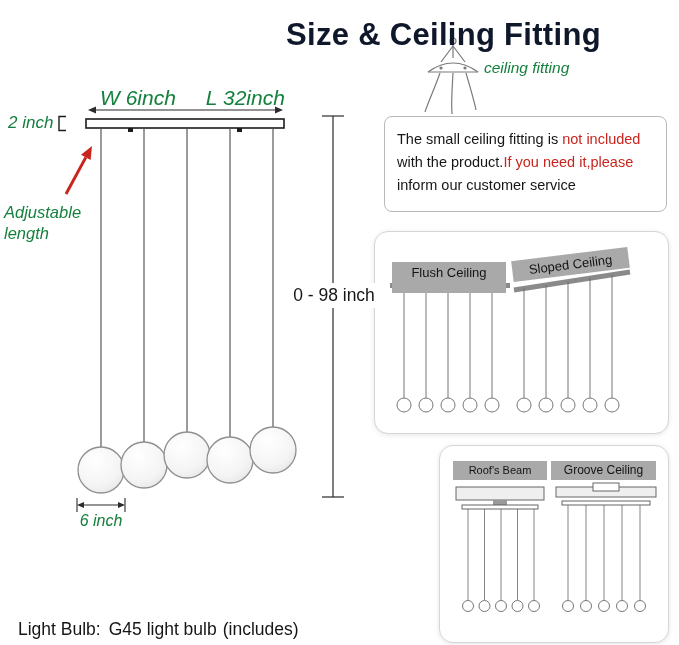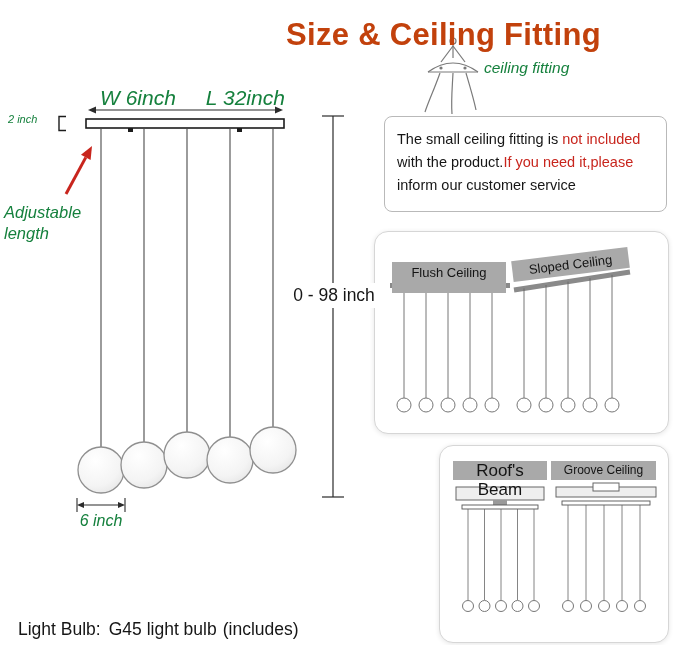--- a/index.html
+++ b/index.html
@@ -1,21 +1,21 @@
 <!DOCTYPE html>
 <html><head>
 <meta charset="utf-8">
 <style>
   html,body{margin:0;padding:0;background:#fff;}
   .canvas{position:relative;width:679px;height:645px;background:#fff;overflow:hidden;
           font-family:"Liberation Sans",sans-serif;color:#161616;}
   .txt{position:absolute;z-index:3;color:#15803d;font-style:italic;}
   .red{color:#c8251d;}
   .title{position:absolute;left:286px;top:-4px;font-size:31px;font-weight:700;
-         letter-spacing:.3px;white-space:nowrap;z-index:3;color:#c2410c;}
+         letter-spacing:.3px;white-space:nowrap;z-index:3;color:#0f172a;}
   .card{position:absolute;background:#fff;border:1px solid #d6d6d6;border-radius:14px;
         box-shadow:0 1px 5px rgba(0,0,0,.10);z-index:1;}
   .gray-label{position:absolute;background:#a9a9a9;color:#141414;text-align:center;
               z-index:3;font-size:13px;}
   svg.layer{position:absolute;left:0;top:0;z-index:2;pointer-events:none;}
   .dim{font-size:21px;}
   .note-box{position:absolute;left:384px;top:116px;width:283px;height:96px;
             box-sizing:border-box;border:1px solid #b9b9b9;border-radius:8px;
             padding:11px 12px;font-size:14.5px;line-height:1.6;z-index:3;}
   .height-label{position:absolute;left:281px;top:283px;width:106px;text-align:center;
@@ -179,21 +179,21 @@
       </g>
     </g>
   </svg>
 
   <h1 class="title">Size &amp; Ceiling Fitting</h1>
 
   <div class="txt dim" style="left:100px;top:86px;white-space:nowrap;">
     <span>W 6inch</span><span style="margin-left:30px;">L 32inch</span>
   </div>
 
-  <div class="txt" style="left:8px;top:113px;font-size:11px;">2 inch</div>
+  <div class="txt" style="left:8px;top:113px;font-size:17px;">2 inch</div>
 
   <div class="txt" style="left:4px;top:202px;font-size:16.5px;line-height:1.25;">
     <div>Adjustable</div>
     <div>length</div>
   </div>
 
   <div class="height-label">
     <div>0 - 98 inch</div>
   </div>
 
@@ -202,20 +202,20 @@
   <div class="txt" style="left:484px;top:59px;font-size:15.5px;">ceiling fitting</div>
 
   <div class="note-box">
     <div><span>The small ceiling fitting is </span><span class="red">not included</span></div>
     <div><span>with the product.</span><span class="red">If you need it,please</span></div>
     <div><span>inform our customer service</span></div>
   </div>
 
   <div class="gray-label" style="left:392px;top:262px;width:114px;height:31px;line-height:21px;">Flush Ceiling</div>
   <div class="gray-label" style="left:512px;top:254px;width:117px;height:21px;line-height:21px;transform:rotate(-7deg);">Sloped Ceiling</div>
-  <div class="gray-label" style="left:453px;top:461px;width:94px;height:19px;line-height:19px;font-size:17px;">Roof's Beam</div>
+  <div class="gray-label" style="left:453px;top:461px;width:94px;height:19px;line-height:19px;font-size:11px;">Roof's Beam</div>
   <div class="gray-label" style="left:551px;top:461px;width:105px;height:19px;line-height:19px;font-size:12px;">Groove Ceiling</div>
 
   <div class="spec" style="top:619px;">
     <span>Light Bulb:</span><span class="ml8">G45 light bulb</span><span class="ml6">(includes)</span>
   </div>
 
 </div>
 
 </body></html>

